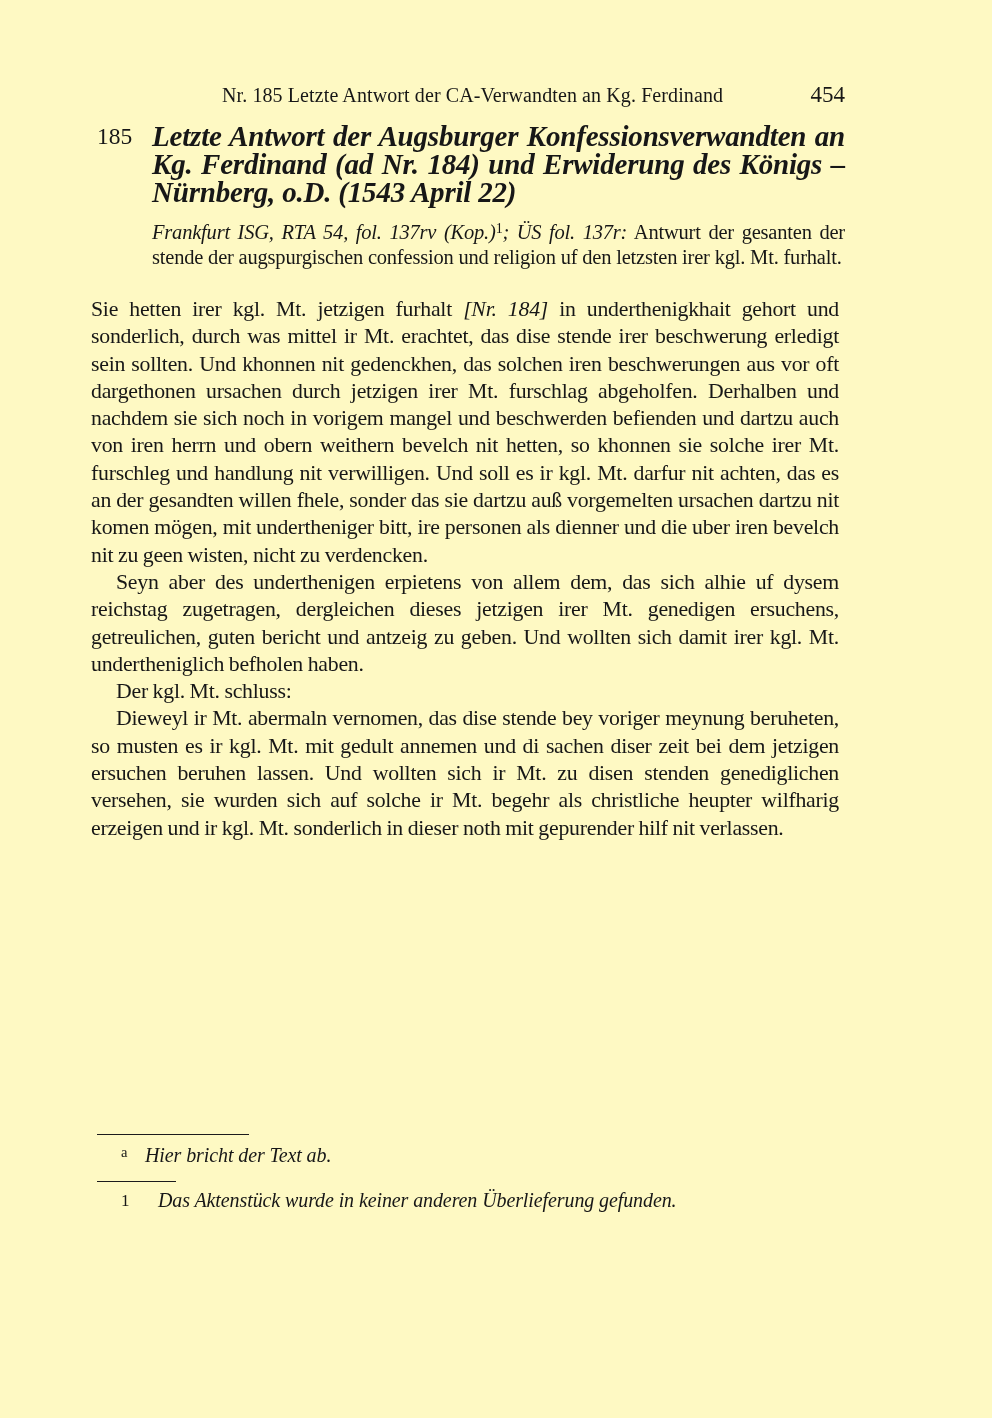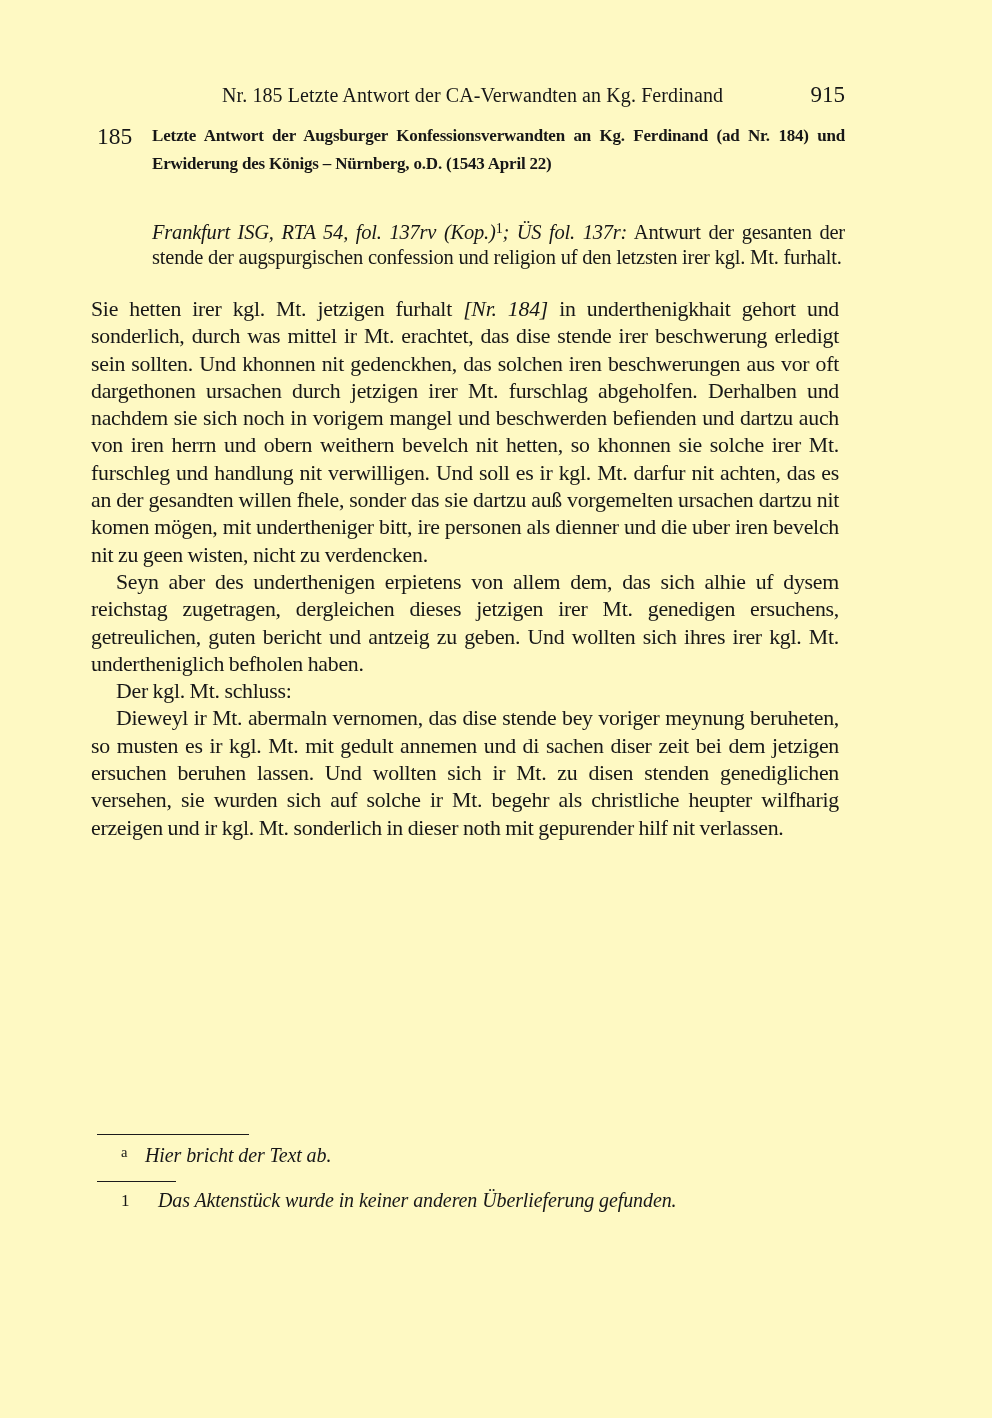--- a/index.html
+++ b/index.html
@@ -47,23 +47,24 @@
   }
   .doc-number {
     position: absolute;
     left: 0;
     top: 1px;
     font-size: 23.5px;
     font-weight: 400;
   }
   .doc-title {
     margin-left: 55px;
-    font-size: 17px;
+    font-size: 29px;
     line-height: 28px;
     font-weight: 700;
+    font-style: italic;
     text-align: justify;
     letter-spacing: -0.2px;
   }
 
   
   .source-note {
     position: absolute;
     top: 220px;
     left: 152px;
     width: 693px;
@@ -157,35 +158,35 @@
     letter-spacing: -0.1px;
   }
 </style>
 </head>
 <body>
 
 <div class="page">
 
   <div class="running-header">
     <span class="rh-title">Nr. 185 Letzte Antwort der CA-Verwandten an Kg. Ferdinand</span>
-    <span class="rh-page">915</span>
+    <span class="rh-page">454</span>
   </div>
 
   <div class="doc-heading">
     <span class="doc-number">185</span>
     <div class="doc-title">Letzte Antwort der Augsburger Konfessionsverwandten an Kg. Ferdinand (ad Nr. 184) und Erwiderung des Königs – Nürnberg, o.D. (1543 April 22)</div>
   </div>
 
   <div class="source-note">
     <span class="italic">Frankfurt ISG, RTA 54, fol. 137rv (Kop.)</span><sup>1</sup><span class="italic">; ÜS fol. 137r:</span><span> Antwurt der gesanten der stende der augspurgischen confession und religion uf den letzsten irer kgl. Mt. furhalt.</span>
   </div>
 
   <div class="body-text">
     <p class="no-indent"><span>Sie hetten irer kgl. Mt. jetzigen furhalt </span><span class="italic">[Nr. 184]</span><span> in underthenigkhait gehort und sonderlich, durch was mittel ir Mt. erachtet, das dise stende irer beschwerung erledigt sein sollten. Und khonnen nit gedenckhen, das solchen iren beschwerungen aus vor oft dargethonen ursachen durch jetzigen irer Mt. furschlag abgeholfen. Derhalben und nachdem sie sich noch in vorigem mangel und beschwerden befienden und dartzu auch von iren herrn und obern weithern bevelch nit hetten, so khonnen sie solche irer Mt. furschleg und handlung nit verwilligen. Und soll es ir kgl. Mt. darfur nit achten, das es an der gesandten willen fhele, sonder das sie dartzu auß vorgemelten ursachen dartzu nit komen mögen, mit undertheniger bitt, ire personen als dienner und die uber iren bevelch nit zu geen wisten, nicht zu verdencken.</span></p>
-    <p>Seyn aber des underthenigen erpietens von allem dem, das sich alhie uf dysem reichstag zugetragen, dergleichen dieses jetzigen irer Mt. genedigen ersuchens, getreulichen, guten bericht und antzeig zu geben. Und wollten sich ihres irer kgl. Mt. undertheniglich befholen haben.</p>
+    <p>Seyn aber des underthenigen erpietens von allem dem, das sich alhie uf dysem reichstag zugetragen, dergleichen dieses jetzigen irer Mt. genedigen ersuchens, getreulichen, guten bericht und antzeig zu geben. Und wollten sich damit irer kgl. Mt. undertheniglich befholen haben.</p>
     <p>Der kgl. Mt. schluss:</p>
     <p>Dieweyl ir Mt. abermaln vernomen, das dise stende bey voriger meynung beruheten, so musten es ir kgl. Mt. mit gedult annemen und di sachen diser zeit bei dem jetzigen ersuchen beruhen lassen. Und wollten sich ir Mt. zu disen stenden genediglichen versehen, sie wurden sich auf solche ir Mt. begehr als christliche heupter wilfharig erzeigen und ir kgl. Mt. sonderlich in dieser noth mit gepurender hilf nit verlassen.</p>
   </div>
 
   <div class="footnotes">
     <div class="fn-rule-a"></div>
     <div class="fn-row-a">
       <span class="fn-marker-a">a</span><span class="fn-text">Hier bricht der Text ab.</span>
     </div>
     <div class="fn-rule-1"></div>

